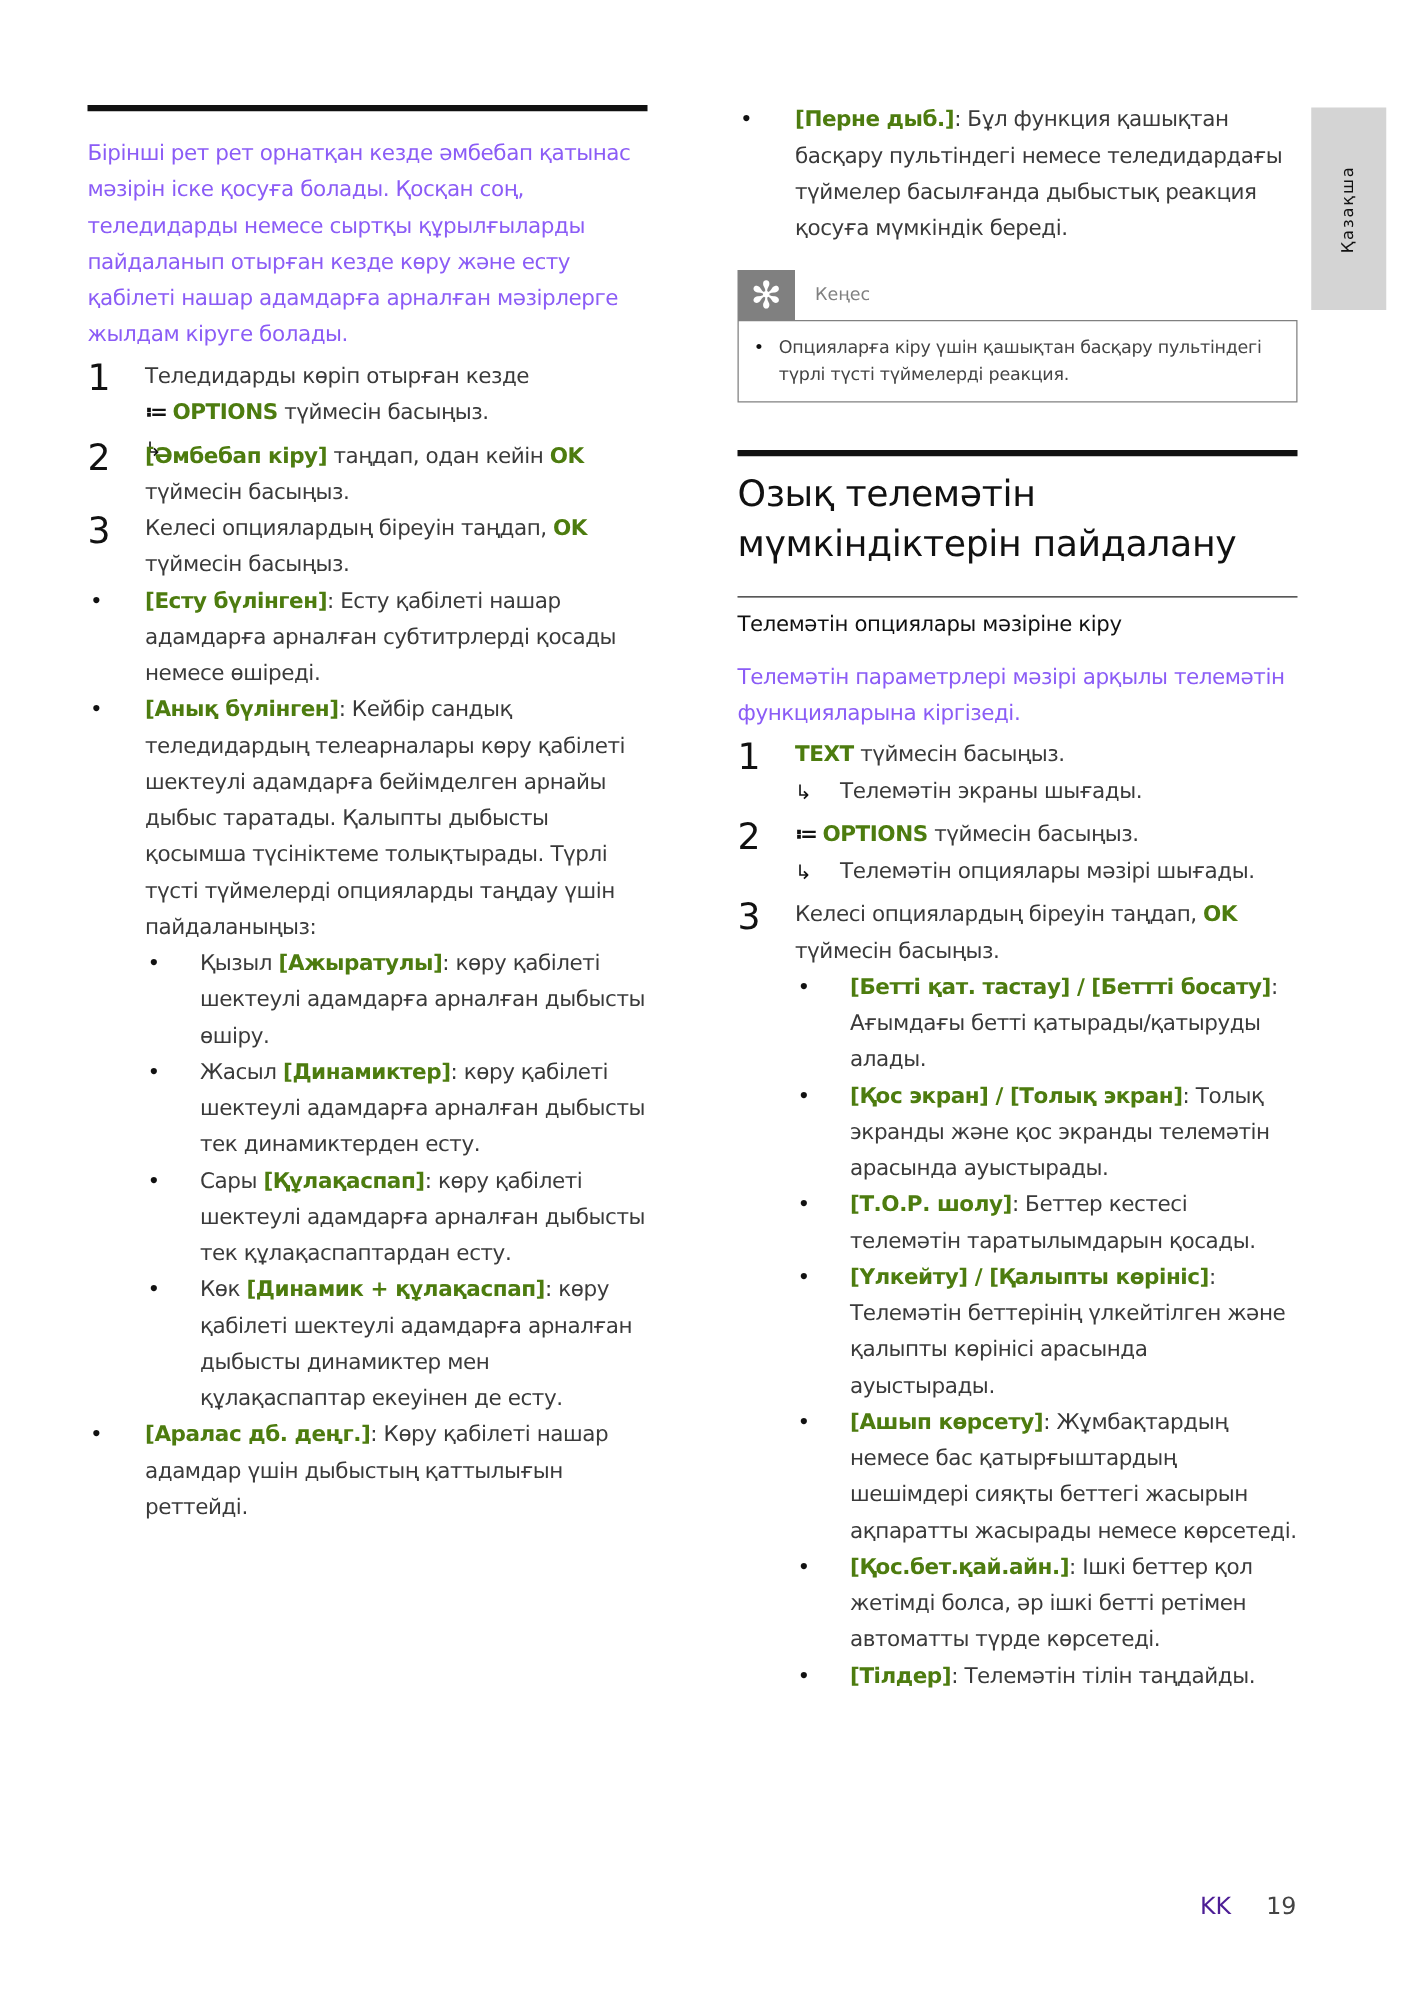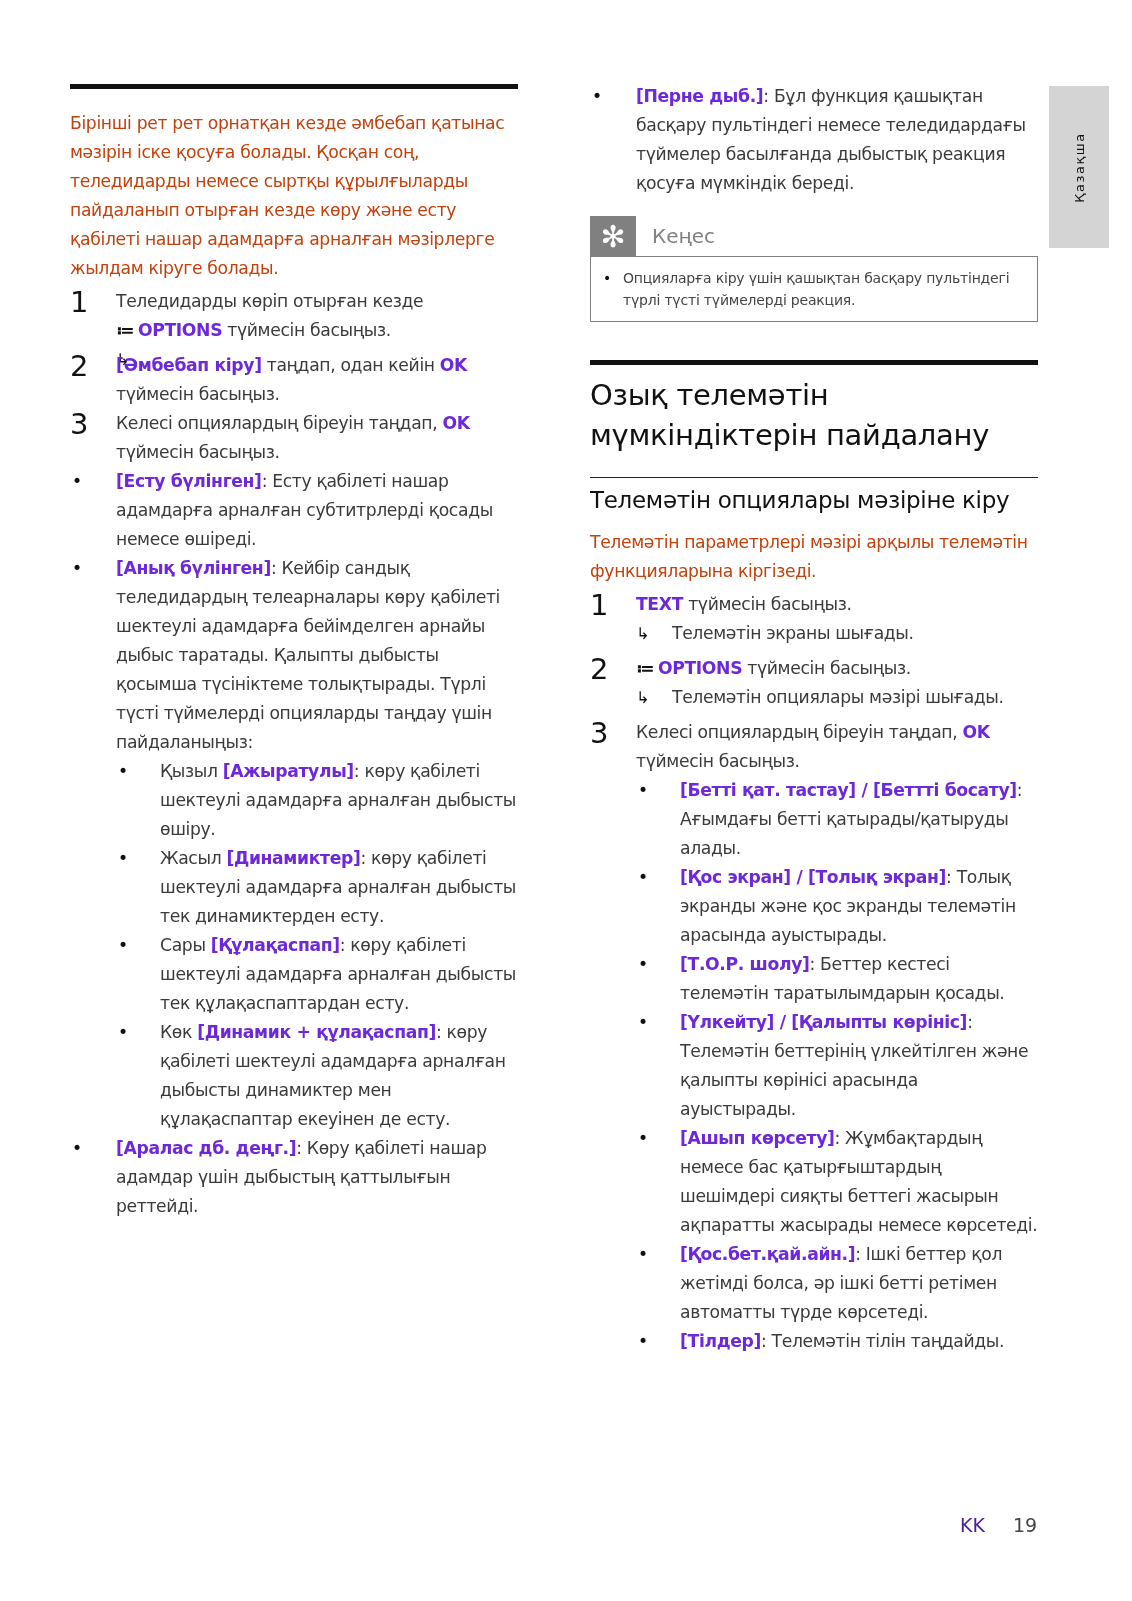--- a/index.html
+++ b/index.html
@@ -13,45 +13,45 @@
 
   .rule-thick { height: 5px; background: #111; margin: 0; }
   .rule-thin { height: 1px; background: #222; }
 
   h1.section-title {
     font-weight: normal; color: #111; margin: 10px 0 0 0;
     font-size: 29px; line-height: 40px; letter-spacing: -0.3px;
   }
   h2.sub-title {
     font-weight: normal; color: #111; margin: 6px 0 0 0;
-    font-size: 23px; line-height: 32px; letter-spacing: -0.3px;
+    font-size: 17px; line-height: 32px; letter-spacing: -0.3px;
   }
   p.body {
-    font-size: 17.2px; line-height: 29px; margin: 0; color: #c2410c;
+    font-size: 17.2px; line-height: 29px; margin: 0; color: #8b5cf6;
     letter-spacing: -0.35px;
   }
-  .b { font-weight: bold; color: #6d28d9; }
+  .b { font-weight: bold; color: #4d7c0f; }
 
   .step { position: relative; padding-left: 46px; font-size: 17.2px; line-height: 29px; color: #3a3a3a; letter-spacing: -0.35px; }
   .step .num { position: absolute; left: 0; top: -2px; font-size: 29px; color: #111; font-weight: normal; line-height: 34px; }
   .result { position: relative; padding-left: 36px; }
   .result .arrow { position: absolute; left: 0; top: 0; color: #111; font-size: 16px; }
   .step-gap { height: 6px; }
 
   .bullet { position: relative; padding-left: 46px; font-size: 17.2px; line-height: 29px; color: #3a3a3a; letter-spacing: -0.35px; }
   .bullet .dot { position: absolute; left: 2px; top: 0; color: #111; }
   .sub-bullet { position: relative; padding-left: 44px; }
   .sub-bullet .dot { position: absolute; left: 2px; top: 0; color: #111; }
 
   .opt-icon { display: inline-block; font-weight: bold; color: #111; margin-right: 4px; }
 
   .tip { margin-top: 18px; }
   .tip-header { display: flex; align-items: center; height: 40px; }
   .tip-icon { width: 46px; height: 40px; background: #808080; display: flex; align-items: center; justify-content: center; color: #fff; font-size: 30px; }
-  .tip-label { margin-left: 16px; color: #808080; font-size: 20px; }
+  .tip-label { margin-left: 16px; color: #808080; font-size: 14px; }
   .tip-body { border: 1px solid #808080; border-top: 1px solid #808080; padding: 10px 12px 10px 10px; font-size: 14px; line-height: 22px; color: #444; letter-spacing: -0.2px; position: relative; }
   .tip-body .tip-item { position: relative; padding-left: 22px; }
   .tip-body .tip-item .dot { position: absolute; left: 2px; top: 0; color: #111; }
 
   .side-tab {
     position: absolute; left: 1049px; top: 86px; width: 60px; height: 162px;
     background: #d4d4d4; display: flex; align-items: center; justify-content: center;
   }
   .side-tab span { transform: rotate(-90deg); display: inline-block; font-size: 13px; color: #111; letter-spacing: 1.5px; white-space: nowrap; }
 

